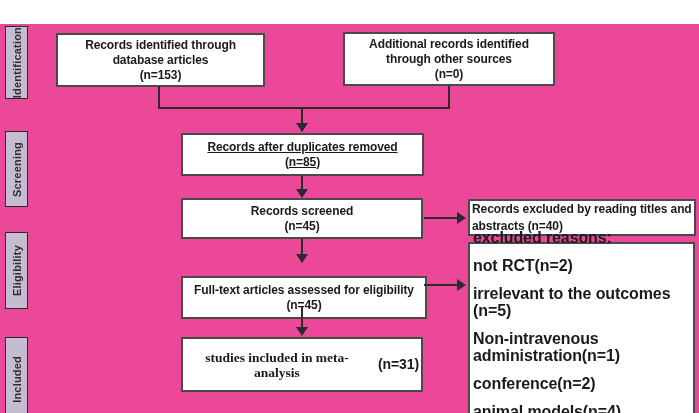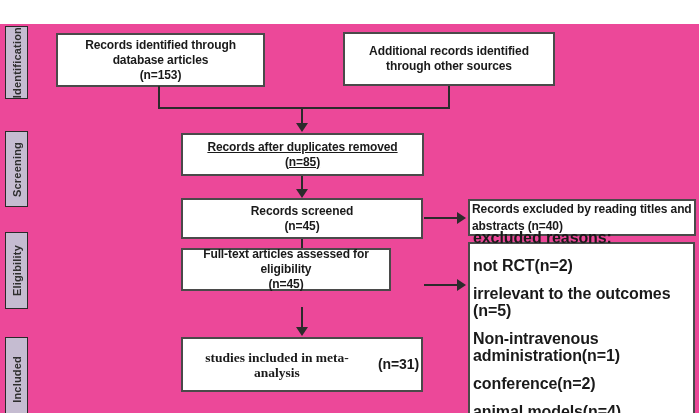--- a/index.html
+++ b/index.html
@@ -67,20 +67,21 @@
 
   <div class="fbox" style="left:56px; top:9px; width:209px; height:54px;">
     <div class="ln">Records identified through</div>
     <div class="ln">database articles</div>
     <div class="ln">(n=153)</div>
   </div>
 
   <div class="fbox" style="left:343px; top:8px; width:212px; height:54px;">
     <div class="ln">Additional records identified</div>
     <div class="ln">through other sources</div>
+    <div class="ln">(n=0)</div>
   </div>
 
   <div class="line" style="left:158px; top:62px; width:2px; height:23px;"></div>
   <div class="line" style="left:448px; top:62px; width:2px; height:23px;"></div>
   <div class="line" style="left:158px; top:83px; width:292px; height:2px;"></div>
   <div class="line" style="left:301px; top:83px; width:2px; height:17px;"></div>
   <div class="ah-down" style="left:296px; top:99px;"></div>
 
   <div class="fbox" style="left:181px; top:109px; width:243px; height:43px;text-decoration:underline;">
     <div class="ln">Records after duplicates removed</div>
@@ -91,21 +92,21 @@
   <div class="ah-down" style="left:296px; top:165px;"></div>
 
   <div class="fbox" style="left:181px; top:174px; width:242px; height:41px;">
     <div class="ln">Records screened</div>
     <div class="ln">(n=45)</div>
   </div>
 
   <div class="line" style="left:301px; top:215px; width:2px; height:16px;"></div>
   <div class="ah-down" style="left:296px; top:230px;"></div>
 
-  <div class="fbox" style="left:181px; top:224px; width:210px; height:43px;">
+  <div class="fbox" style="left:181px; top:252px; width:246px; height:43px;">
     <div class="ln">Full-text articles assessed for eligibility</div>
     <div class="ln">(n=45)</div>
   </div>
 
   <div class="line" style="left:301px; top:283px; width:2px; height:21px;"></div>
   <div class="ah-down" style="left:296px; top:303px;"></div>
 
   <div class="fbox included-box" style="left:181px; top:313px; width:242px; height:55px;">
     <span class="serif-part">studies included in meta-analysis</span>
     <span class="count-part">(n=31)</span>

